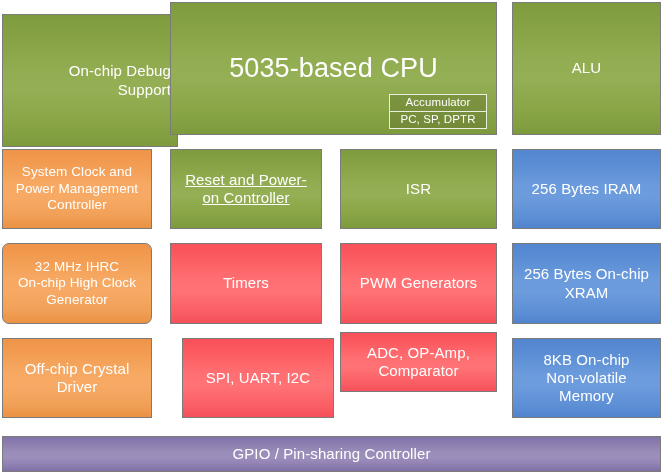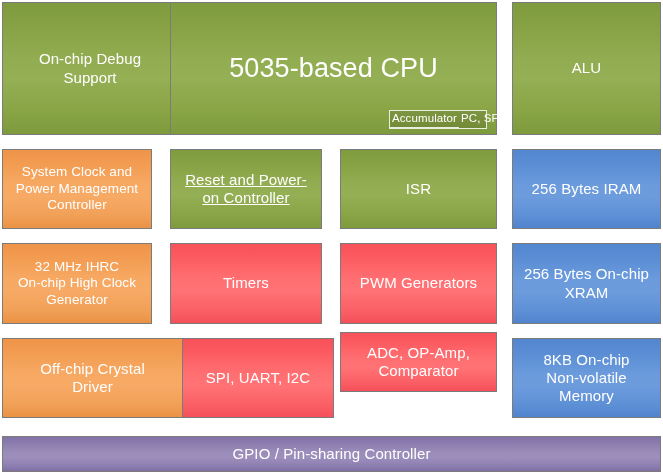--- a/index.html
+++ b/index.html
@@ -99,21 +99,21 @@
   
   #cpu-registers {
     position: absolute;
     right: 3px;
     bottom: 3px;
     width: 98px;
     border: 1px solid #e9eee0;
     box-sizing: border-box;
     background: linear-gradient(to bottom, #7d9440 0%, #738a38 100%);
     display: flex;
-    flex-direction: row;
+    flex-direction: column;
   }
   #cpu-registers .reg {
     color: #ffffff;
     font-size: 11.5px;
     line-height: 1.38;
     text-align: center;
     padding: 0 2px;
     white-space: nowrap;
   }
   #cpu-registers .reg.top {
@@ -126,21 +126,21 @@
     height: 100%;
     display: flex;
     align-items: center;
     justify-content: center;
   }
 </style>
 </head>
 <body>
 
 <div id="diagram">
-    <div class="block green" style="left: 2px; top: 2px; width: 176px; height: 133px;">
+    <div class="block green" style="left: 2px; top: 14px; width: 176px; height: 133px; text-align: right;">
       <span class="lbl fs-normal">On-chip Debug
 Support</span>
     </div>
     <div class="block green" style="left: 170px; top: 2px; width: 327px; height: 133px;">
       <div class="cpu-inner-wrap">
         <span class="lbl fs-big">5035-based CPU</span>
         <div id="cpu-registers">
           <div class="reg top">Accumulator</div>
           <div class="reg">PC, SP, DPTR</div>
         </div>
@@ -157,36 +157,36 @@
     <div class="block green" style="left: 170px; top: 149px; width: 152px; height: 80px; text-decoration: underline;">
       <span class="lbl fs-normal">Reset and Power-
 on Controller</span>
     </div>
     <div class="block green" style="left: 340px; top: 149px; width: 157px; height: 80px;">
       <span class="lbl fs-normal">ISR</span>
     </div>
     <div class="block blue" style="left: 512px; top: 149px; width: 149px; height: 80px;">
       <span class="lbl fs-normal">256 Bytes IRAM</span>
     </div>
-    <div class="block orange" style="left: 2px; top: 243px; width: 150px; height: 81px;">
+    <div class="block orange" style="left: 2px; top: 243px; width: 150px; height: 81px; border-radius: 7px;">
       <span class="lbl fs-small">32 MHz IHRC
 On-chip High Clock
 Generator</span>
     </div>
     <div class="block red" style="left: 340px; top: 243px; width: 157px; height: 81px;">
       <span class="lbl fs-normal">PWM Generators</span>
     </div>
     <div class="block red" style="left: 170px; top: 243px; width: 152px; height: 81px;">
       <span class="lbl fs-normal">Timers</span>
     </div>
     <div class="block blue" style="left: 512px; top: 243px; width: 149px; height: 81px;">
       <span class="lbl fs-normal">256 Bytes On-chip
 XRAM</span>
     </div>
-    <div class="block orange" style="left: 2px; top: 338px; width: 181px; height: 80px;">
+    <div class="block orange" style="left: 2px; top: 338px; width: 150px; height: 80px;">
       <span class="lbl fs-normal">Off-chip Crystal
 Driver</span>
     </div>
     <div class="block red" style="left: 170px; top: 338px; width: 152px; height: 80px; margin-left: 12px;">
       <span class="lbl fs-normal">SPI, UART, I2C</span>
     </div>
     <div class="block red" style="left: 340px; top: 332px; width: 157px; height: 60px;">
       <span class="lbl fs-normal">ADC, OP-Amp,
 Comparator</span>
     </div>

